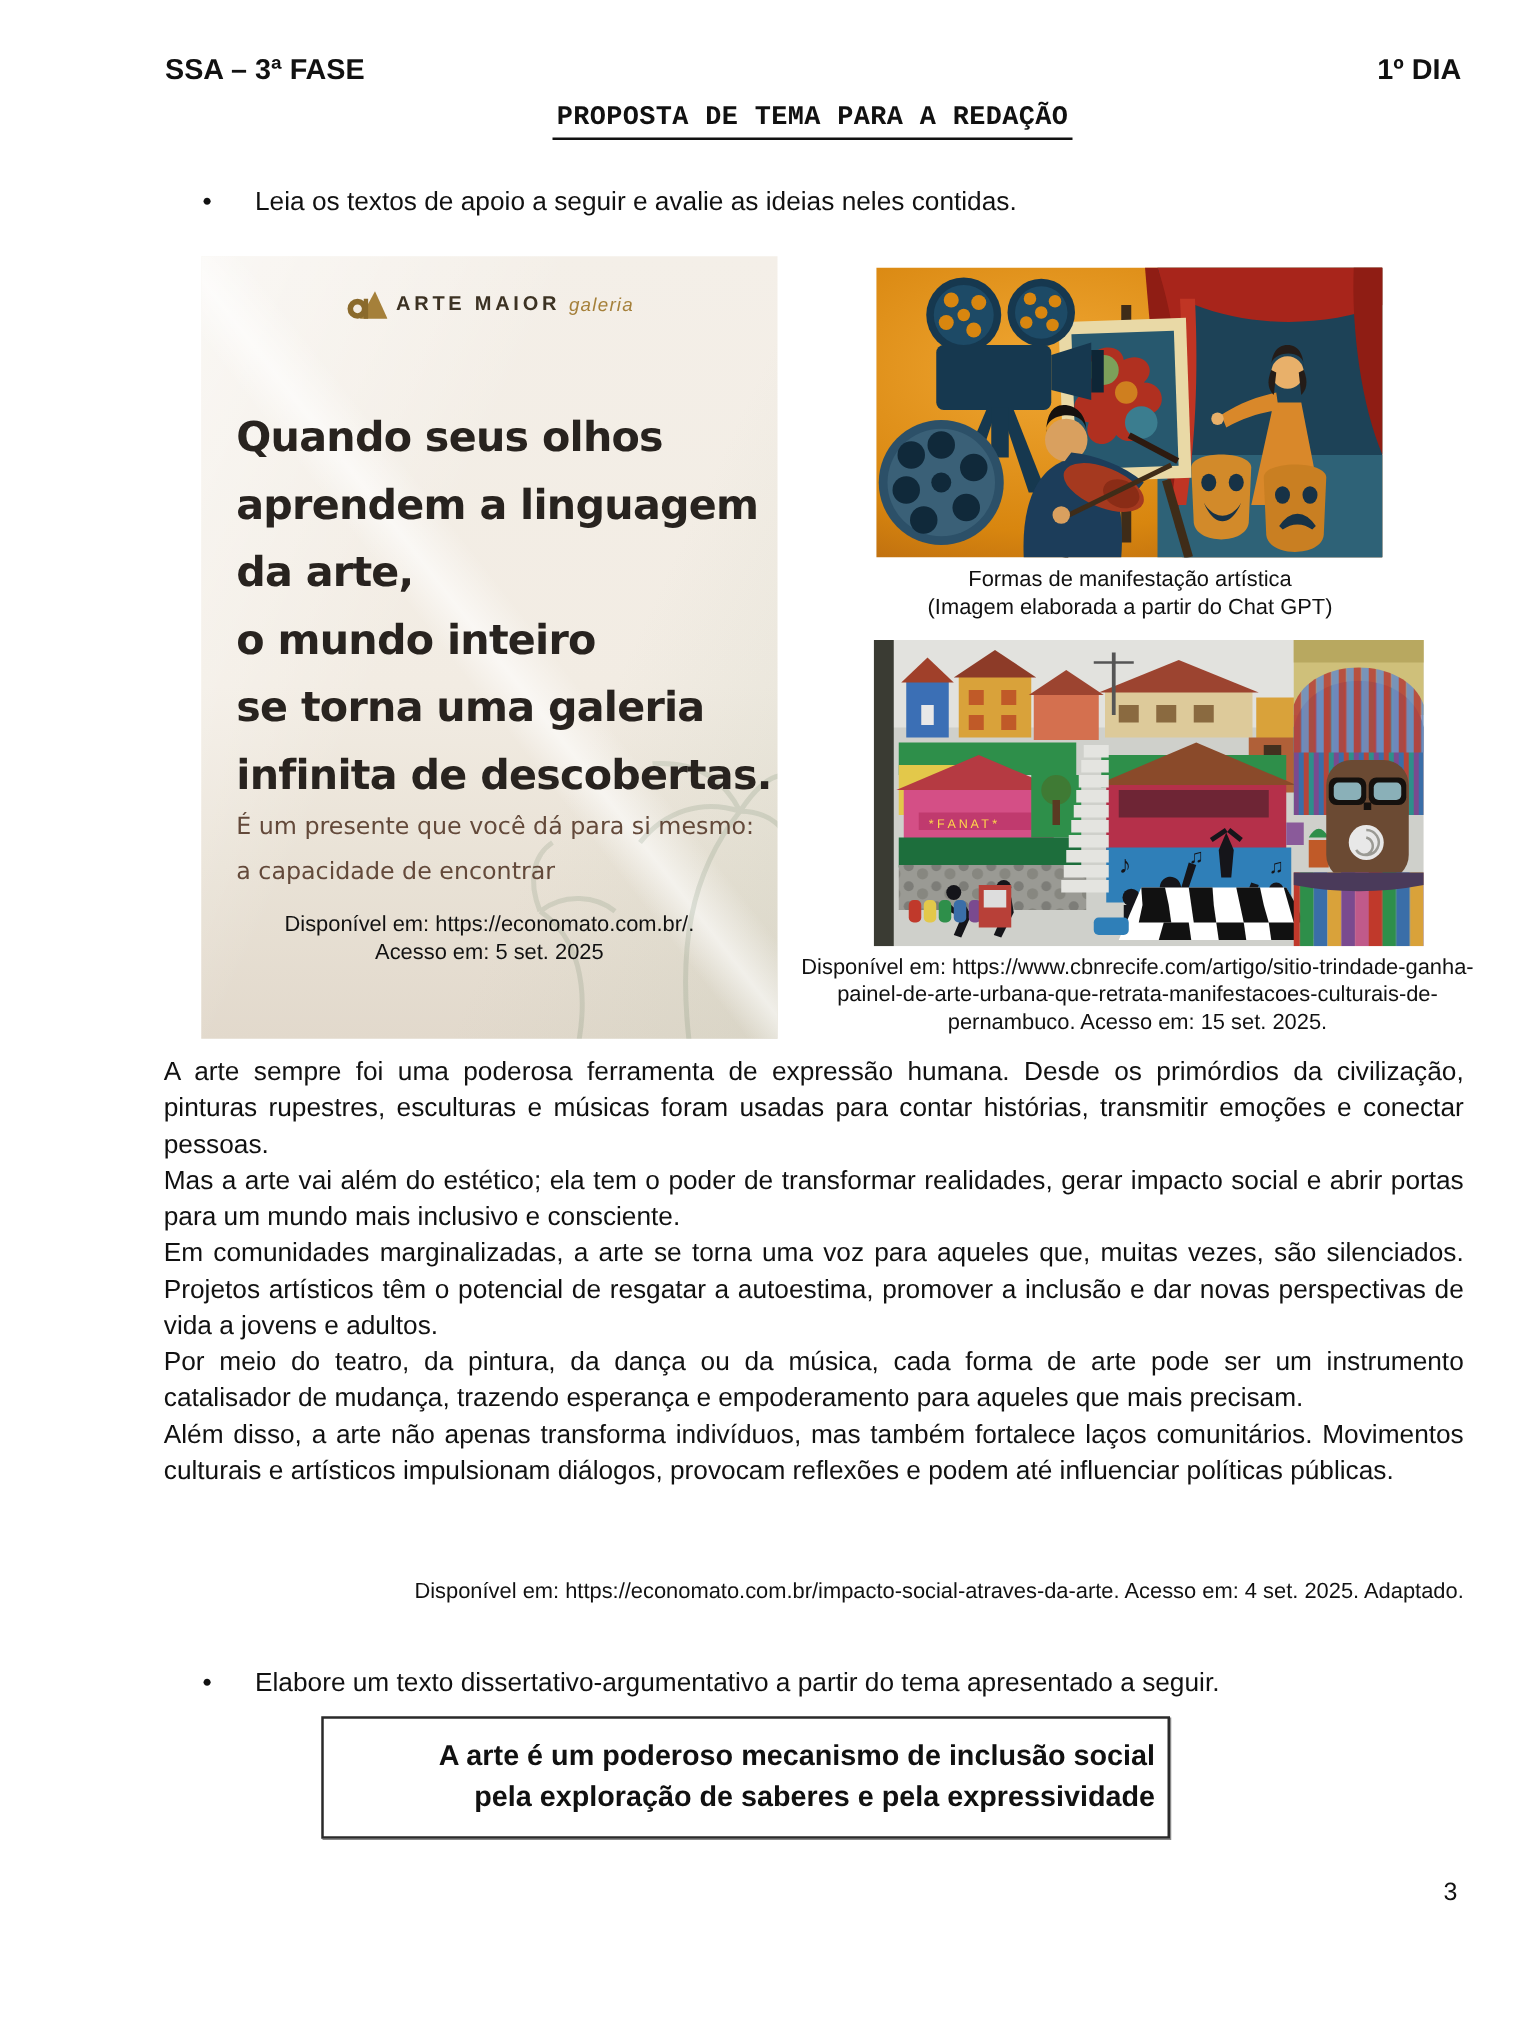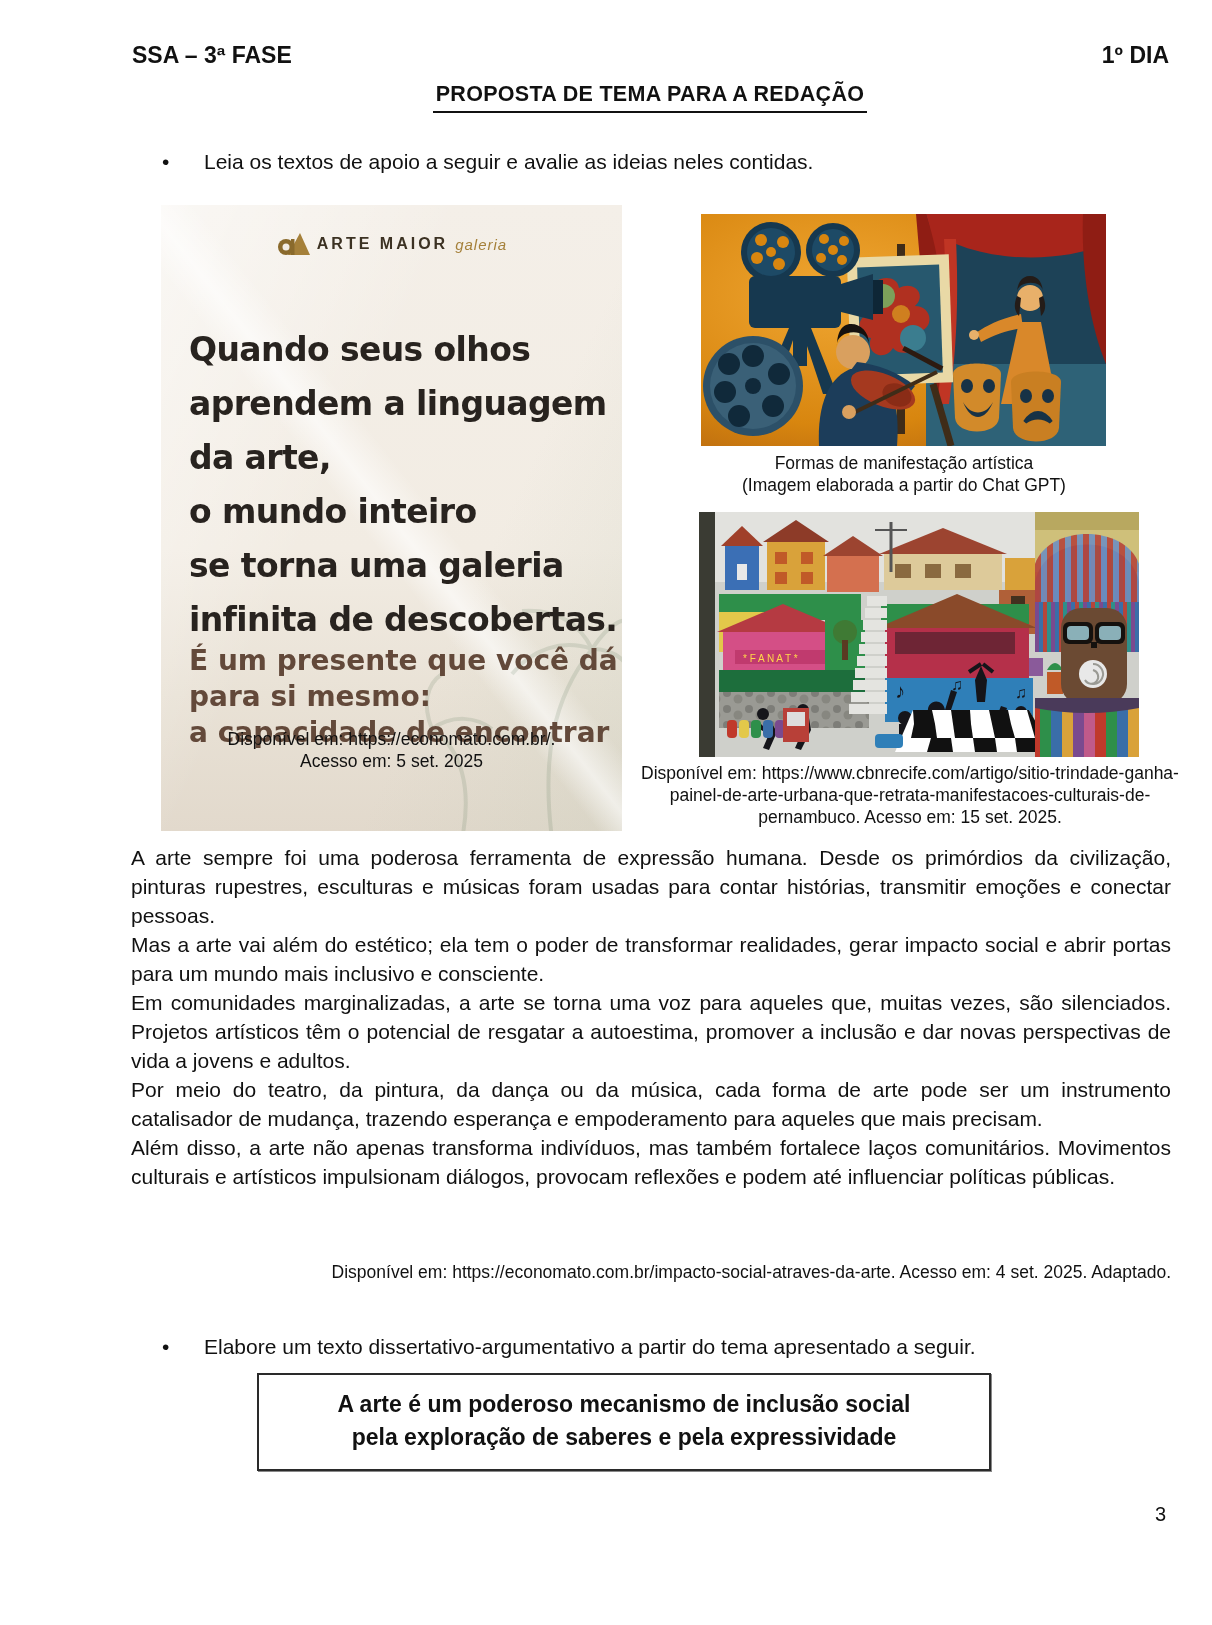--- a/index.html
+++ b/index.html
@@ -5,21 +5,21 @@
   * { margin:0; padding:0; box-sizing:border-box; }
   html,body { background:#ffffff; }
   body { font-family:"Liberation Sans", sans-serif; color:#1a1a1a; }
   .page { position:relative; width:1212px; height:1625px; background:#ffffff; overflow:hidden;margin-left:44px; }
 
   
   .hdr-left { position:absolute; left:88px; top:42px; font-size:23px; font-weight:bold; color:#111; }
   .hdr-right { position:absolute; right:87px; top:42px; font-size:23px; font-weight:bold; color:#111; }
   .title-wrap { position:absolute; left:0; top:82px; width:100%; text-align:center; }
   .title { display:inline-block; font-size:21.5px; font-weight:bold; letter-spacing:0.3px; color:#111;
-           border-bottom:2.5px solid #111; padding:0 3px 4px 3px; }
+           border-bottom:2.5px solid #111; padding:0 3px 4px 3px;font-family:Liberation Mono, monospace; }
 
   
   .bullet { position:absolute; display:flex; font-size:21px; color:#111; }
   .bullet .dot { width:42px; text-align:left; font-size:21px; }
   .bullet1 { left:118px; top:150px; }
   .bullet2 { left:118px; top:1335px; }
 
   
   .quote-card { position:absolute; left:117px; top:205px; width:461px; height:626px;
     background:
@@ -30,43 +30,43 @@
   .quote-card .palm { position:absolute; right:-10px; bottom:-8px; opacity:0.18; }
   .quote-card .streak { position:absolute; left:0; top:0; width:100%; height:100%;
       background:linear-gradient(52deg, rgba(255,255,255,0) 46%, rgba(255,255,255,0.6) 50%, rgba(255,255,255,0) 55%); }
   .brand-row { position:absolute; left:0; top:26px; width:100%; display:flex; justify-content:center; align-items:center; gap:7px; }
   .brand-name { font-size:16px; font-weight:bold; letter-spacing:3px; color:#3c3223; }
   .brand-suffix { font-family:Liberation Sans, sans-serif; font-style:italic; font-size:15px; color:#a5803a; letter-spacing:1px; }
   .quote-lines { position:absolute; left:28px; top:118px; }
   .quote-line { font-family:"DejaVu Sans", sans-serif; font-weight:bold; font-size:33px; line-height:54px;
                 letter-spacing:-0.6px; color:#28231f; }
   .subquote-lines { position:absolute; left:28px; top:438px; }
-  .subquote-line { font-family:"DejaVu Sans", sans-serif; font-weight:bold; font-size:28px; line-height:36px; color:#63493a; }
+  .subquote-line { font-family:"DejaVu Sans", sans-serif; font-weight:normal; font-size:19px; line-height:36px; color:#63493a; }
 
   
   .caption { position:absolute; text-align:center; font-size:17.5px; line-height:22px; color:#111; }
   .cap-quote { left:117px; top:728px; width:461px; }
   .cap-art { left:600px; top:452px; width:520px; }
   .cap-mural { left:592px; top:762px; width:548px; }
 
   
   .fig { position:absolute; display:block; }
   .fig-art { left:657px; top:214px; width:405px; height:232px; }
   .fig-mural { left:655px; top:512px; width:440px; height:245px; }
 
   
   .essay { position:absolute; left:87px; top:843px; width:1040px; font-size:21px; line-height:29px;
            color:#111; text-align:justify; }
   .essay p { margin:0; }
   .source-line { position:absolute; left:87px; top:1262px; width:1040px; text-align:right;
                  font-size:17.5px; color:#111; }
 
   
-  .theme-box { position:absolute; left:213px; top:1373px; width:734px; border:2.5px solid #2a2a2a;
-               padding:13px 10px 15px 10px; text-align:center; box-shadow:1px 1px 0 #888; }
+  .theme-box { position:absolute; left:213px; top:1373px; width:679px; border:2.5px solid #2a2a2a;
+               padding:13px 10px 15px 10px; text-align:right; box-shadow:1px 1px 0 #888; }
   .theme-line { font-size:23px; font-weight:bold; line-height:33px; color:#111; }
 
   .page-num { position:absolute; right:90px; top:1503px; font-size:20px; color:#111; }
 </style>
 </head>
 <body>
 
 <div class="page">
 
   <span class="hdr-left">SSA – 3ª FASE</span>

